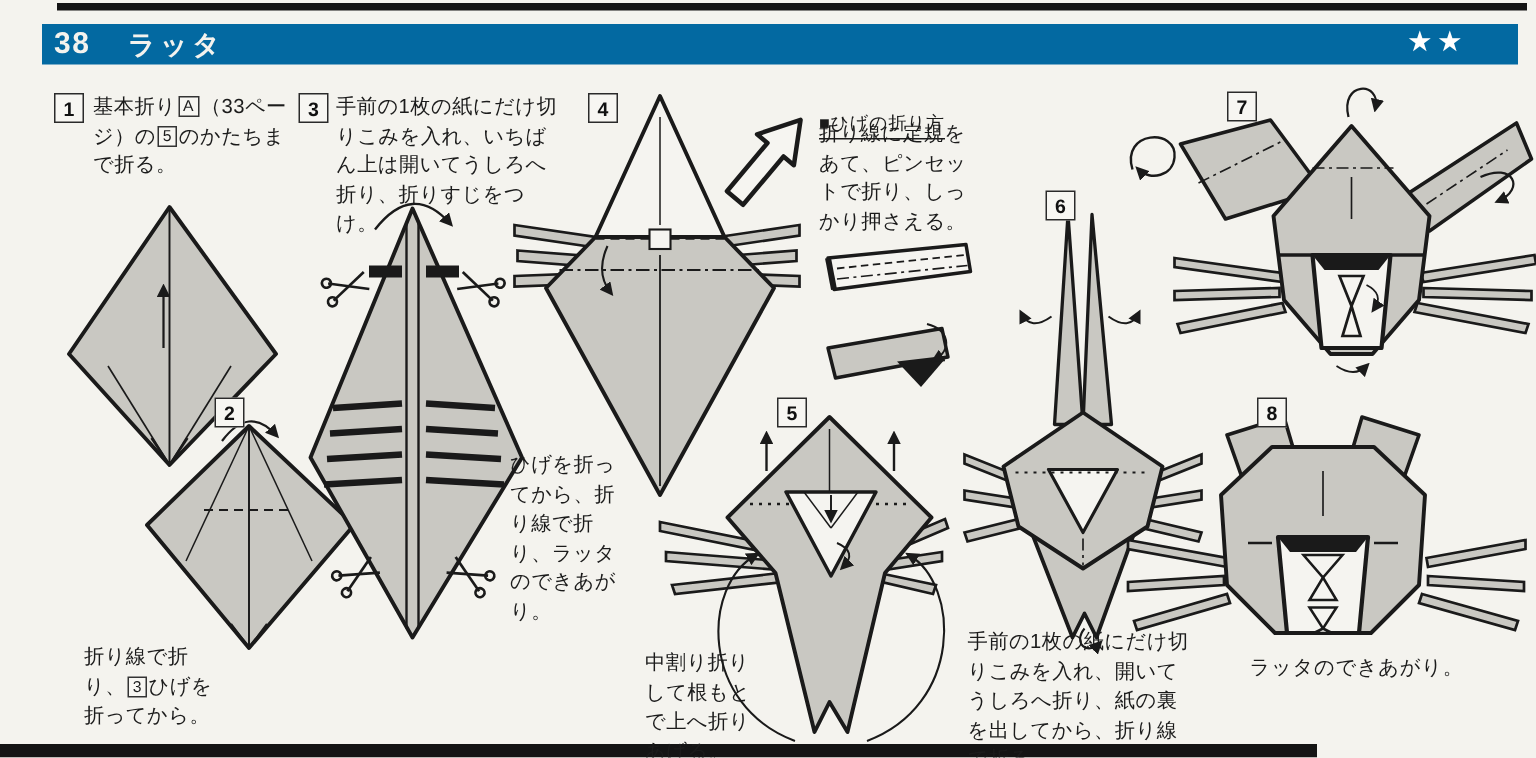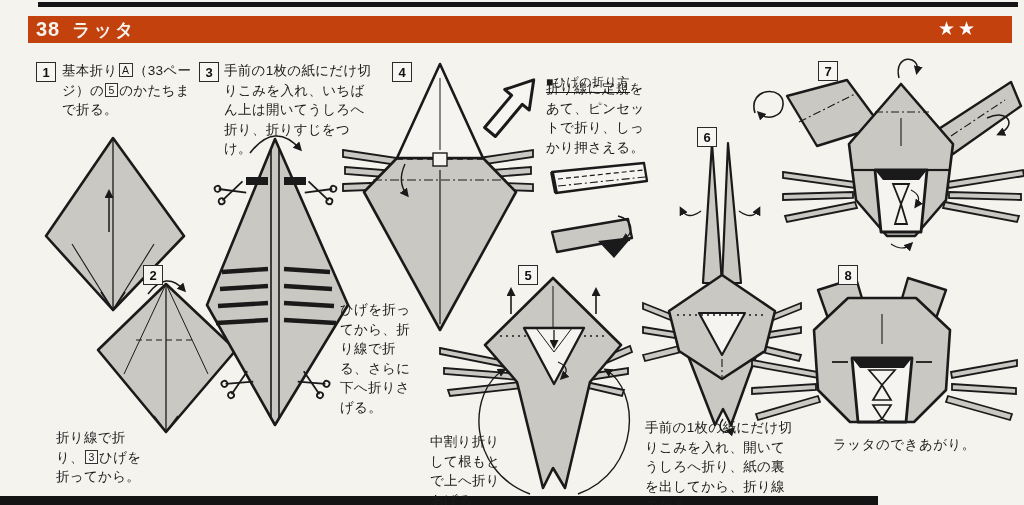--- a/index.html
+++ b/index.html
@@ -5,25 +5,25 @@
   html,body{margin:0;padding:0;}
   body{
     width:1024px;height:505px;position:relative;overflow:hidden;
     background:#f4f3ee;
     font-family:"Liberation Sans","DejaVu Sans",sans-serif;
     color:#1b1b1b;
   }
   .rule-top{position:absolute;left:38px;top:2px;width:980px;height:5px;background:#141414;}
   .rule-bottom{position:absolute;left:0;top:496px;width:878px;height:9px;background:#141414;}
   .header-bar{
-    position:absolute;left:28px;top:16px;width:984px;height:27px;background:#c2410c;
+    position:absolute;left:28px;top:16px;width:984px;height:27px;background:#0369a1;
     display:flex;align-items:center;color:#f4f3ee;
   }
   .header-num{font-size:20px;font-weight:700;margin-left:8px;letter-spacing:1px;}
-  .header-title{font-size:18px;font-weight:700;margin-left:12px;letter-spacing:3px;}
+  .header-title{font-size:18px;font-weight:700;margin-left:25px;letter-spacing:3px;}
   .header-note{font-size:14px;font-weight:600;margin-left:8px;letter-spacing:1px;}
   .header-stars{position:absolute;right:34px;top:1px;font-size:19px;letter-spacing:3px;color:#fff;}
   .numbox{
     position:absolute;width:18px;height:18px;border:1.6px solid #2a2a2a;background:#f7f6f2;
     font-size:13px;font-weight:600;display:flex;align-items:center;justify-content:center;
     z-index:5;color:#111;
   }
   .jtext{
     position:absolute;font-size:13.5px;line-height:1.45;font-weight:400;
     letter-spacing:0.3px;word-break:break-all;z-index:4;
@@ -76,21 +76,21 @@
 
 <div class="jtext" style="left:62px;top:61px;width:140px">
   <span>基本折り</span><span class="inline-box">A</span><span>（33ページ）の</span><span class="inline-box">5</span><span>のかたちまで折る。</span>
 </div>
 
 <div class="jtext" style="left:224px;top:61px;width:150px">手前の1枚の紙にだけ切りこみを入れ、いちばん上は開いてうしろへ折り、折りすじをつけ。</div>
 
 <div class="whisker-heading" style="left:546px;top:58px">■ひげの折り方</div>
 <div class="jtext" style="left:546px;top:79px;width:102px">折り線に定規をあて、ピンセットで折り、しっかり押さえる。</div>
 
-<div class="jtext" style="left:340px;top:300px;width:82px">ひげを折ってから、折り線で折る、さらに下へ折りさげる。</div>
+<div class="jtext" style="left:340px;top:300px;width:82px">ひげを折ってから、折り線で折り、ラッタのできあがり。</div>
 
 <div class="jtext" style="left:56px;top:428px;width:88px">
   <span>折り線で折り、</span><span class="inline-box">3</span><span>ひげを折ってから。</span>
 </div>
 
 <div class="jtext" style="left:430px;top:432px;width:74px">中割り折りして根もとで上へ折りあげる。</div>
 
 <div class="jtext" style="left:645px;top:418px;width:152px">手前の1枚の紙にだけ切りこみを入れ、開いてうしろへ折り、紙の裏を出してから、折り線で折る。</div>
 
 <div class="caption" style="left:833px;top:436px">ラッタのできあがり。</div>

